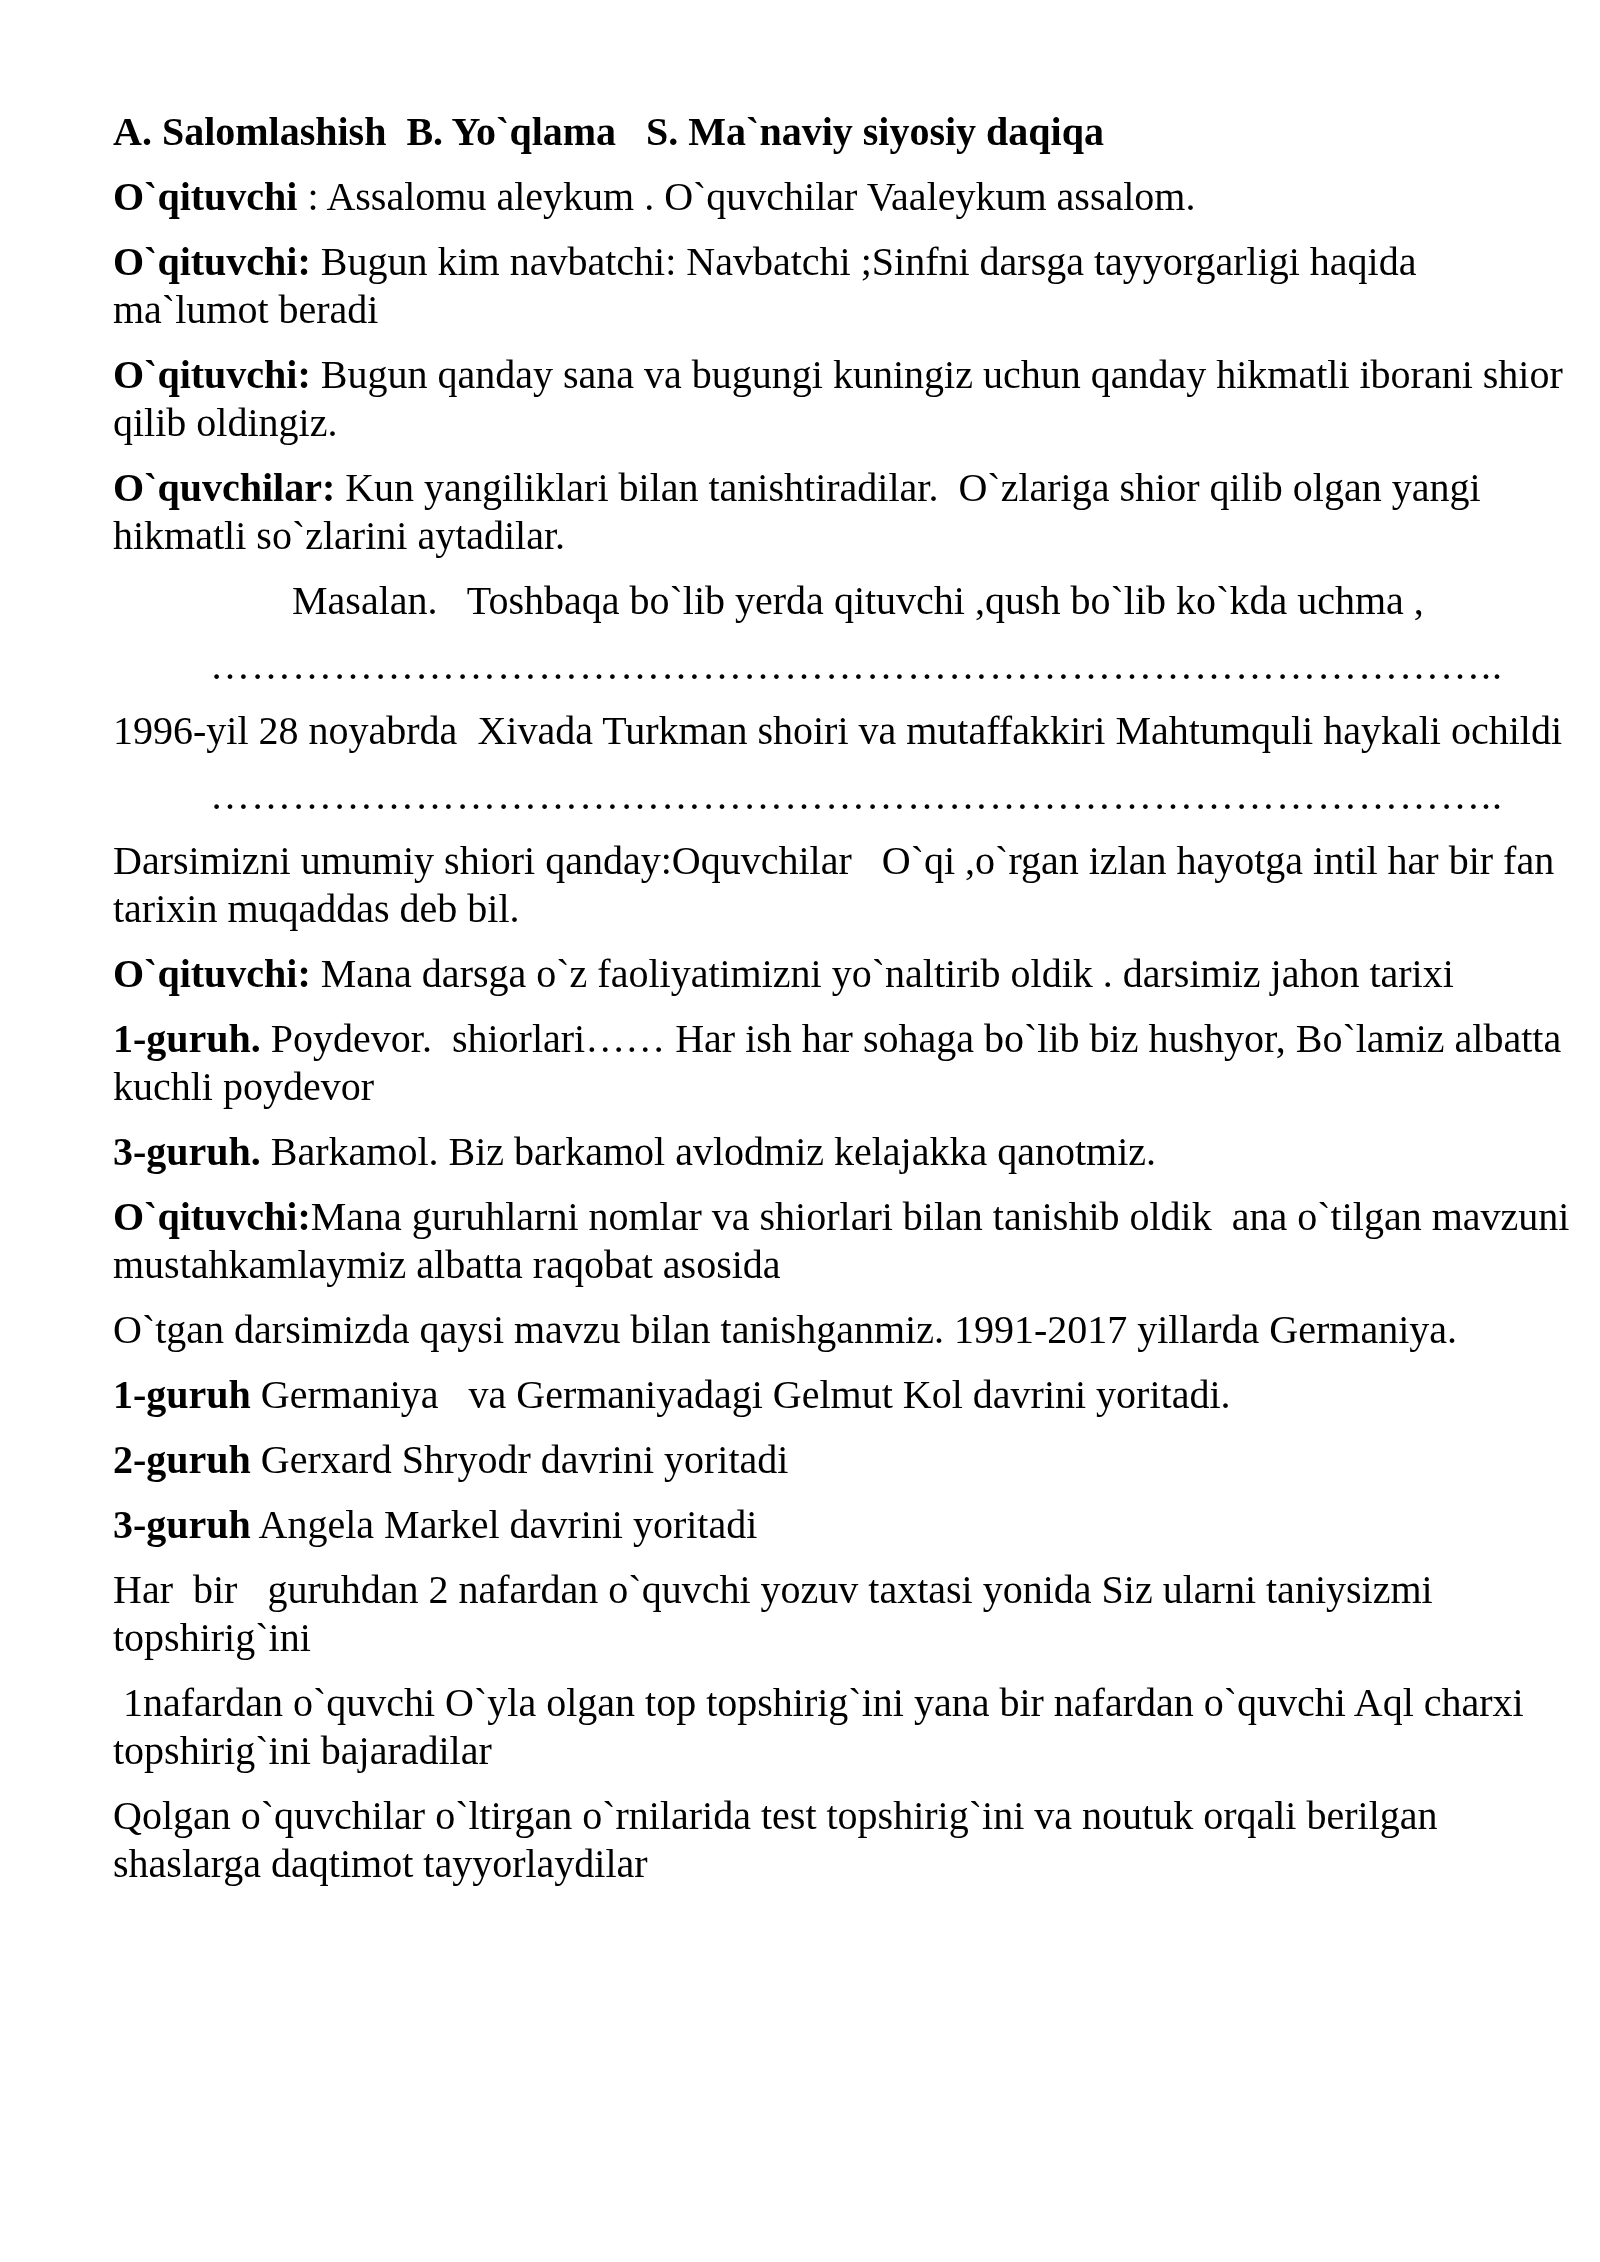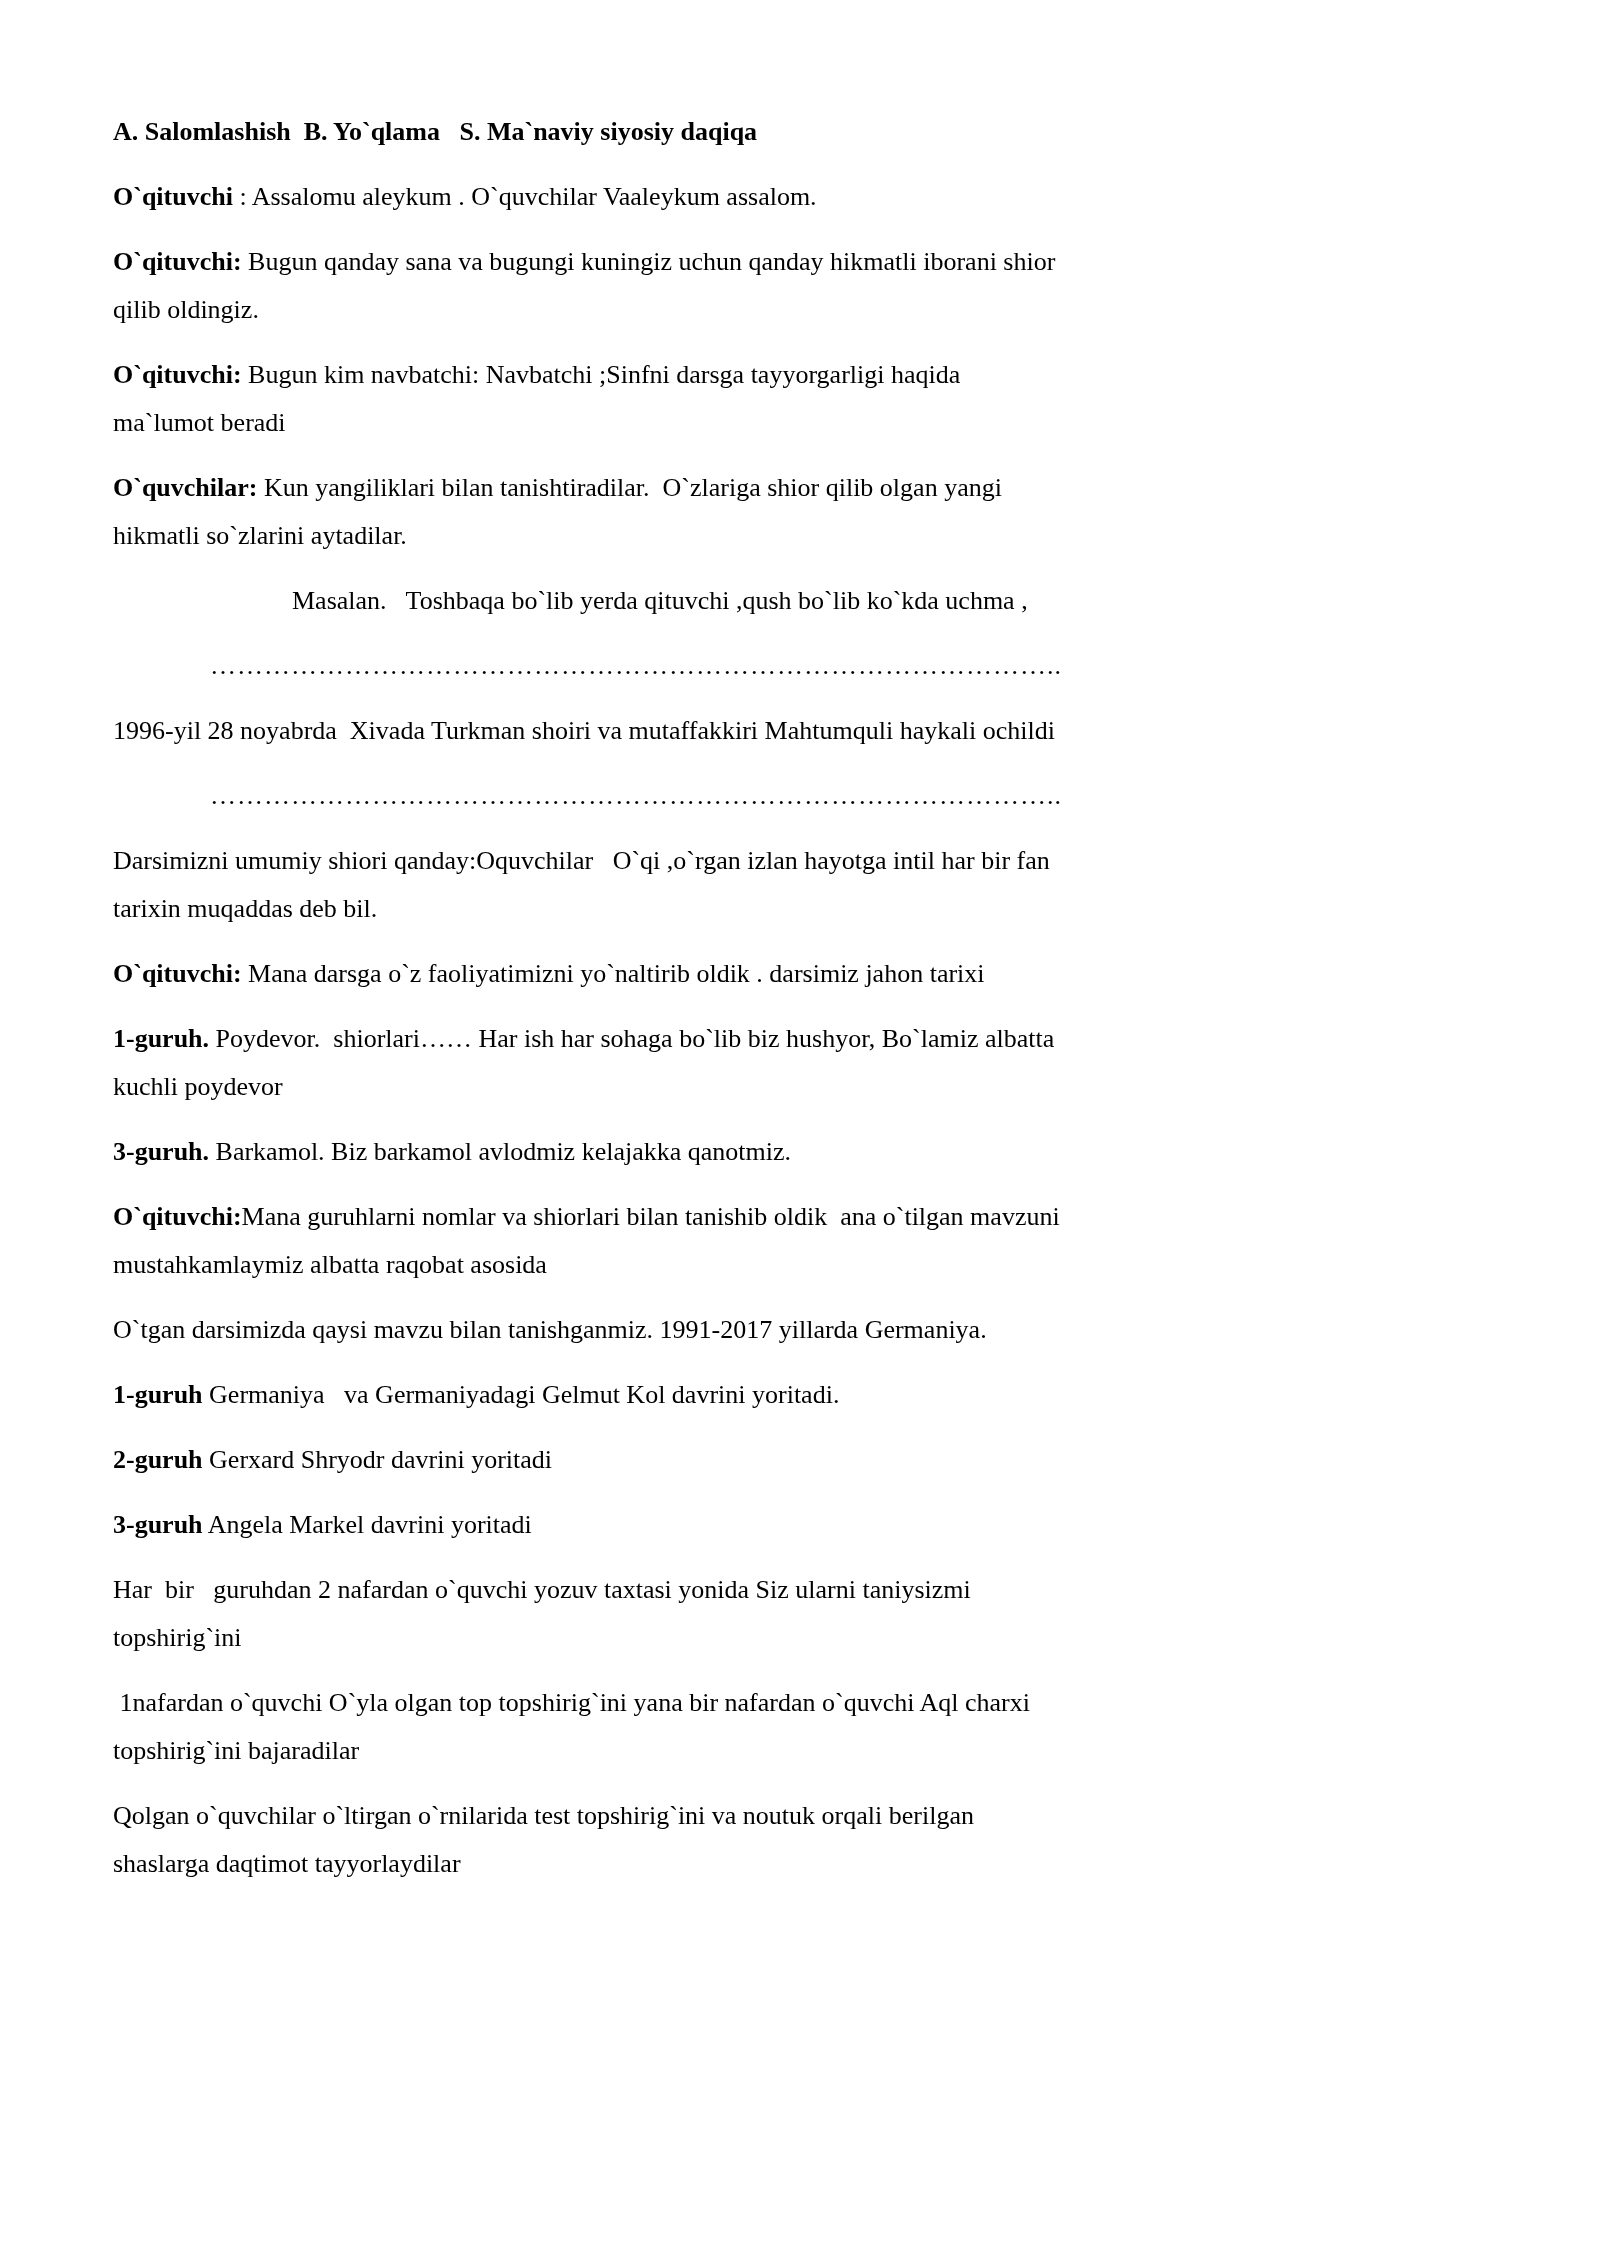--- a/index.html
+++ b/index.html
@@ -13,44 +13,44 @@
     box-sizing: border-box;
     width: 1600px;
     height: 2262px;
     padding: 108px 75px 0 113px;
     background: #ffffff;
     color: #000000;
     font-family: "Liberation Serif", "DejaVu Serif", serif;
   }
   .para {
     margin: 0 0 17px 0;
-    font-size: 26px;
+    font-size: 40px;
     line-height: 48px;
     white-space: pre;
     color: #000000;
   }
   .para .lead { font-weight: 700; }
   .para.title { font-weight: 700; }
   .indent-masalan { padding-left: 179px; }
   .indent-dots { padding-left: 97px; letter-spacing: 1px; }
 </style>
 </head>
 <body>
 
 <div class="page">
 
   <p class="para title"><span class="lead">A. Salomlashish  B. Yo`qlama   S. Ma`naviy siyosiy daqiqa</span><span></span></p>
 
   <p class="para"><span class="lead">O`qituvchi</span><span> : Assalomu aleykum . O`quvchilar Vaaleykum assalom.</span></p>
 
+  <p class="para"><span class="lead">O`qituvchi:</span><span> Bugun kim navbatchi: Navbatchi ;Sinfni darsga tayyorgarligi haqida
+ma`lumot beradi</span></p>
+
   <p class="para"><span class="lead">O`qituvchi:</span><span> Bugun qanday sana va bugungi kuningiz uchun qanday hikmatli iborani shior
 qilib oldingiz.</span></p>
-
-  <p class="para"><span class="lead">O`qituvchi:</span><span> Bugun kim navbatchi: Navbatchi ;Sinfni darsga tayyorgarligi haqida
-ma`lumot beradi</span></p>
 
   <p class="para"><span class="lead">O`quvchilar:</span><span> Kun yangiliklari bilan tanishtiradilar.  O`zlariga shior qilib olgan yangi
 hikmatli so`zlarini aytadilar.</span></p>
 
   <p class="para indent-masalan"><span class="lead"></span><span>Masalan.   Toshbaqa bo`lib yerda qituvchi ,qush bo`lib ko`kda uchma ,</span></p>
 
   <p class="para indent-dots"><span class="lead"></span><span>…………………………………………………………………………………..</span></p>
 
   <p class="para"><span class="lead"></span><span>1996-yil 28 noyabrda  Xivada Turkman shoiri va mutaffakkiri Mahtumquli haykali ochildi</span></p>
 

